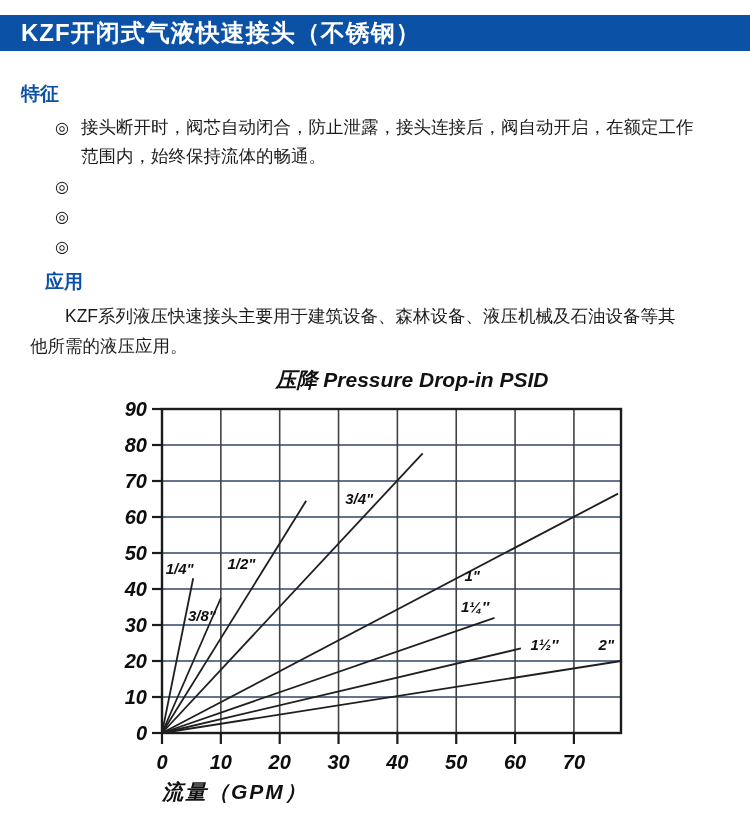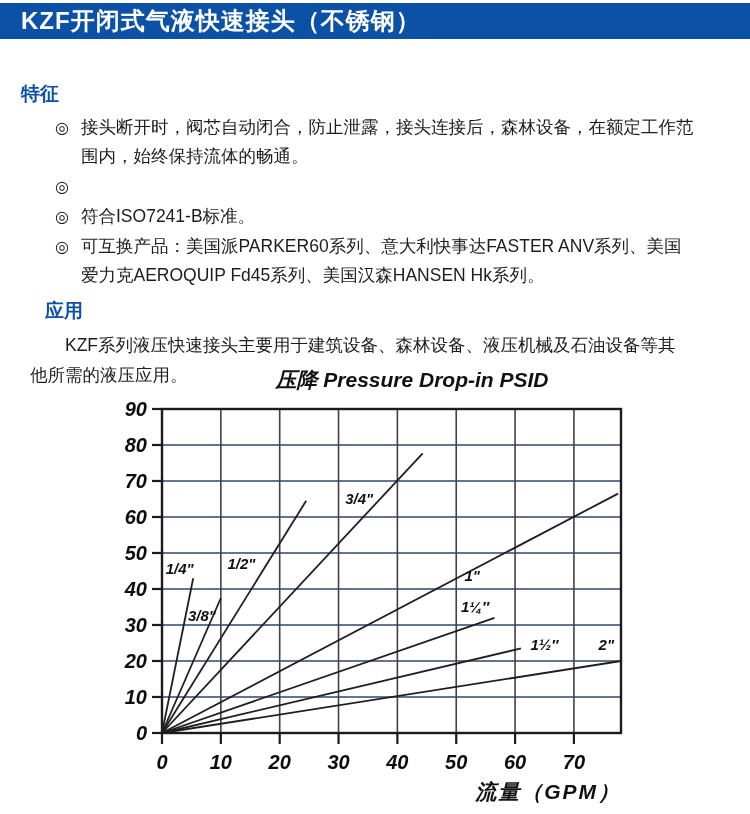--- a/index.html
+++ b/index.html
@@ -1,21 +1,21 @@
 <!DOCTYPE html>
 <html><head>
 <meta charset="utf-8">
 <style>
   html,body{margin:0;padding:0;}
   body{
     width:750px;height:814px;position:relative;background:#ffffff;
     font-family:"Liberation Sans","DejaVu Sans",sans-serif;overflow:hidden;
   }
   .header-bar{
-    position:absolute;top:3px;left:0;width:750px;height:36px;
+    position:absolute;top:15px;left:0;width:750px;height:36px;
     background:#0b51a5;display:flex;align-items:center;
   }
   .header-title{
     color:#ffffff;font-size:24px;font-weight:bold;padding-left:21px;letter-spacing:1px;
     white-space:nowrap;
   }
   .content{position:absolute;top:57px;left:0;width:750px;}
   .sec-heading{
     color:#0b51a5;font-size:19px;font-weight:bold;margin:24px 0 6px 21px;
   }
@@ -29,49 +29,47 @@
   .app-text{
     font-size:17.5px;line-height:30px;color:#1c1c1c;
     margin:4px 0 0 30px;width:650px;text-indent:2em;
   }
   .chart{position:absolute;top:358px;left:0;width:750px;height:456px;font-style:italic;}
   .chart-title{
     position:absolute;top:8px;left:162px;width:500px;text-align:center;
     font-size:21px;font-weight:bold;color:#111111;
   }
   .chart-xlabel{
-    position:absolute;top:420px;left:162px;width:459px;text-align:right;
+    position:absolute;top:420px;left:162px;width:459px;text-align:left;
     font-size:21px;font-weight:bold;color:#111111;letter-spacing:2px;
   }
   #chart-svg{position:absolute;top:0;left:0;}
 </style>
 </head>
 <body>
 
 <div class="header-bar">
   <span class="header-title">KZF开闭式气液快速接头（不锈钢）</span>
 </div>
 
 <div class="content">
   <h2 class="sec-heading">特征</h2>
   <ul class="feature-list" id="feature-list">
       <li>
         <span class="marker">◎</span>
-        <span class="f-text">接头断开时，阀芯自动闭合，防止泄露，接头连接后，森林设备，在额定工作范围内，始终保持流体的畅通。</span>
+        <span class="f-text">接头断开时，阀芯自动闭合，防止泄露，接头连接后，阀自动开启，在额定工作范围内，始终保持流体的畅通。</span>
       </li>
       <li>
         <span class="marker">◎</span>
       </li>
       <li>
         <span class="marker">◎</span>
-        <span class="f-text">符合ISO7241-B标准。</span>
       </li>
       <li>
         <span class="marker">◎</span>
-        <span class="f-text">可互换产品：美国派PARKER60系列、意大利快事达FASTER ANV系列、美国爱力克AEROQUIP Fd45系列、美国汉森HANSEN Hk系列。</span>
       </li>
     </ul>
   <h2 class="sec-heading app">应用</h2>
   <p class="app-text">KZF系列液压快速接头主要用于建筑设备、森林设备、液压机械及石油设备等其他所需的液压应用。</p>
 </div>
 
 <div class="chart">
   <div class="chart-title">压降 Pressure Drop-in PSID</div>
   <svg id="chart-svg" width="750" height="456" viewBox="0 0 750 456">
       <line x1="162" y1="375" x2="621" y2="375" stroke="#2e4668" stroke-width="1.6"></line>

